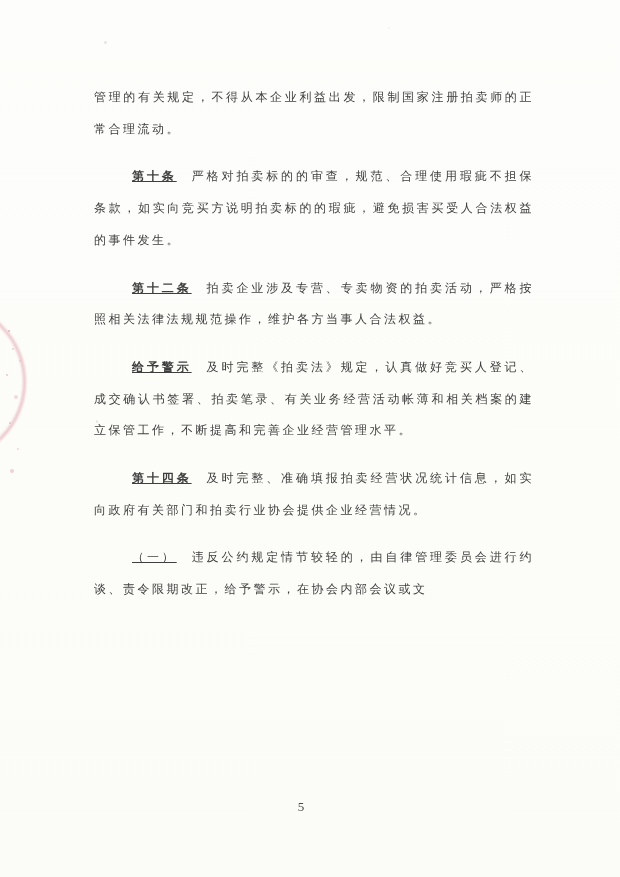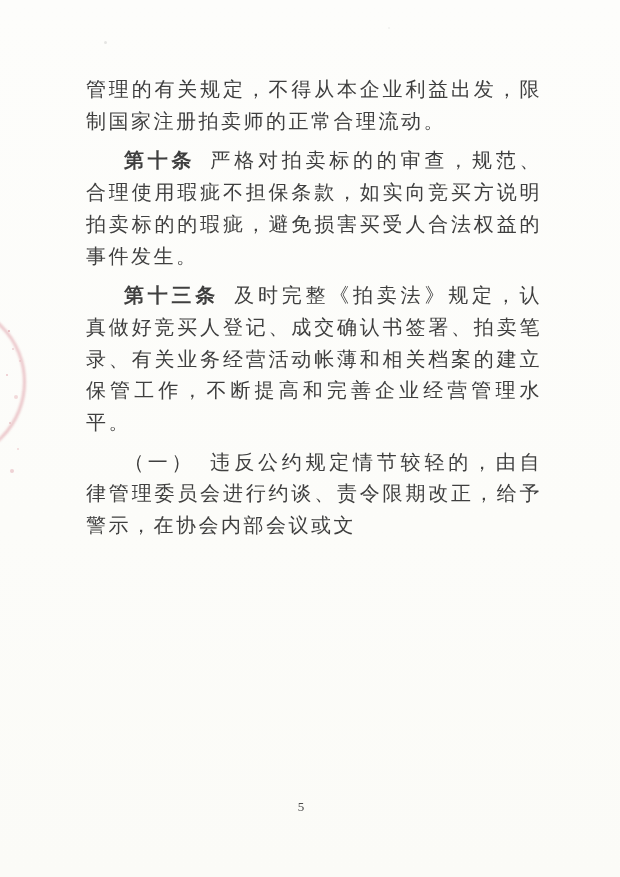--- a/index.html
+++ b/index.html
@@ -19,33 +19,34 @@
     inset: 0;
     background: linear-gradient(180deg, #fdfdfb 0%, #fcfcf9 60%, #fbfbf7 100%);
   }
   .text-block {
     position: absolute;
     left: 78px;
     top: 66px;
     width: 472px;
   }
   .para {
-    margin: 8px;
+    margin: 16px;
     padding: 0;
-    font-size: 20px;
+    font-size: 12px;
     line-height: 31.7px;
     letter-spacing: 2.5px;
     color: #3f3f3f;
     text-align: justify;
     text-indent: 38px;
     font-weight: 400;
   }
   .para .term {
     font-weight: 700;
     margin-right: 15px;
+    text-decoration: underline;
   }
   .para .term.plain {
     font-weight: 400;
   }
   .para.continuation { text-indent: 0; }
   .para.indent-sm { text-indent: 24px; }
 
   .page-number {
     position: absolute;
     left: 0;
@@ -108,23 +109,25 @@
   <div class="speck s2"></div>
   <div class="speck s3"></div>
 
   <div class="text-block">
 
     <p class="para continuation"><span>管理的有关规定，不得从本企业利益出发，限制国家注册拍卖师的正常合理流动。</span></p>
 
     <p class="para"><span class="term">第十条</span><span>严格对拍卖标的的审查，规范、合理使用瑕疵不担保条款，如实向竞买方说明拍卖标的的瑕疵，避免损害买受人合法权益的事件发生。</span></p>
 
 
+    <p class="para"><span class="term">第十二条</span><span>拍卖企业涉及专营、专卖物资的拍卖活动，严格按照相关法律法规规范操作，维护各方当事人合法权益。</span></p>
 
-    <p class="para"><span class="term">第十三条</span><span>及时完整《拍卖法》规定，认真做好竞买人登记、成交确认书签署、拍卖笔录、有关业务经营活动帐薄和相关档案的建立保管工作，不断提高和完善企业经营管理水平。</span></p>
+    <p class="para"><span class="term">给予警示</span><span>及时完整《拍卖法》规定，认真做好竞买人登记、成交确认书签署、拍卖笔录、有关业务经营活动帐薄和相关档案的建立保管工作，不断提高和完善企业经营管理水平。</span></p>
 
+    <p class="para"><span class="term">第十四条</span><span>及时完整、准确填报拍卖经营状况统计信息，如实向政府有关部门和拍卖行业协会提供企业经营情况。</span></p>
 
 
     <p class="para"><span class="term plain">（一）</span><span>违反公约规定情节较轻的，由自律管理委员会进行约谈、责令限期改正，给予警示，在协会内部会议或文</span></p>
 
   </div>
 
   <div class="page-number">5</div>
 
 </div>
 

